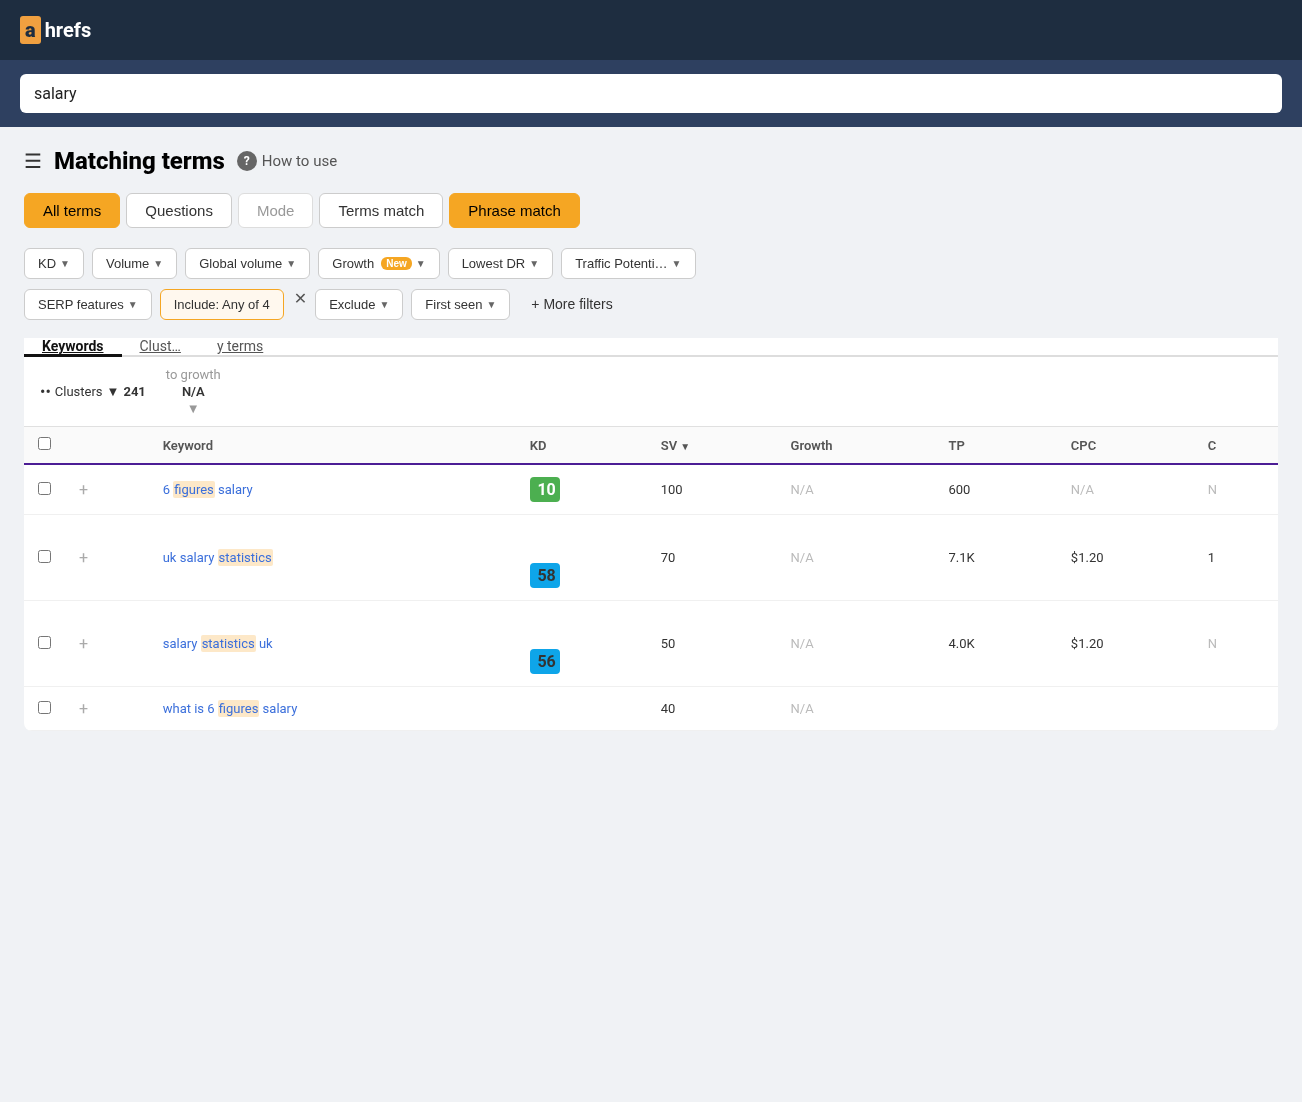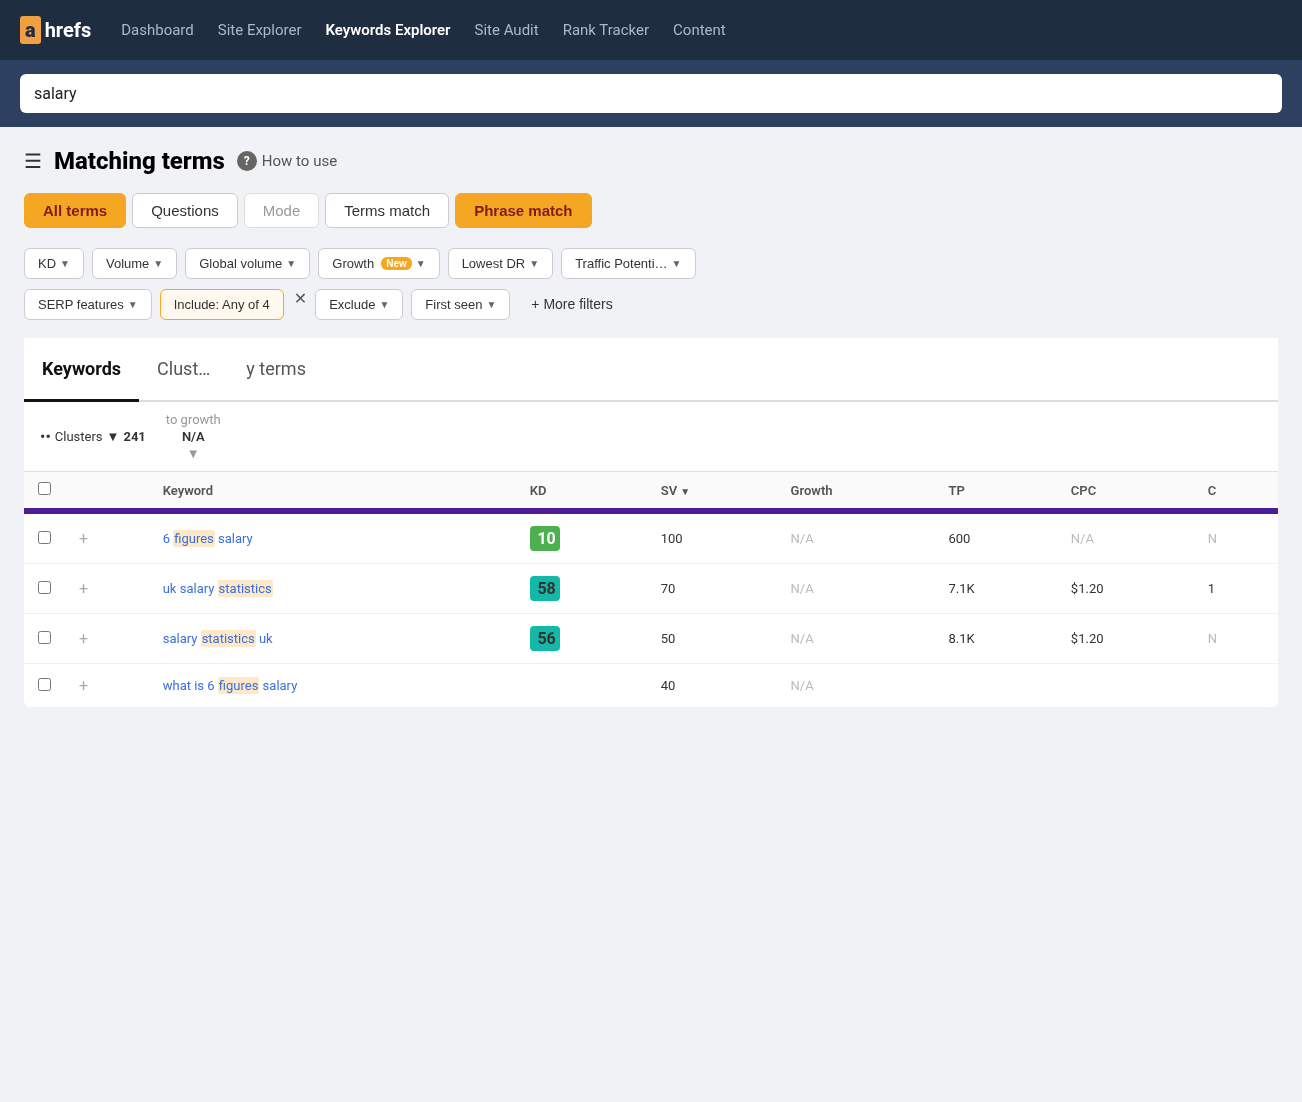--- a/index.html
+++ b/index.html
@@ -25,58 +25,58 @@
     
     .page-header { display: flex; align-items: center; gap: 12px; margin-bottom: 18px; }
     .menu-icon { font-size: 20px; cursor: pointer; color: #333; }
     .page-title { font-size: 24px; font-weight: 800; color: #000000; }
     .how-to-use { display: flex; align-items: center; gap: 5px; color: #555; font-size: 15px; cursor: pointer; }
     .help-icon { width: 20px; height: 20px; border-radius: 50%; background: #666; color: #fff; display: inline-flex; align-items: center; justify-content: center; font-size: 12px; font-weight: 700; }
 
     
     .tabs { display: flex; align-items: center; gap: 6px; margin-bottom: 20px; flex-wrap: wrap; }
     .tab { padding: 8px 18px; border-radius: 6px; font-size: 15px; cursor: pointer; border: 1.5px solid #ccc; background: #fff; color: #333; font-weight: 500; }
-    .tab.active { background: #f5a623; border-color: #f5a623; color: #7f1d1d; font-weight: 700; }
+    .tab.active { background: #f5a623; border-color: #f5a623; color: #000000; font-weight: 400; }
     .tab.mode { color: #999; border-color: #ddd; cursor: default; }
 
     
     .filter-row { display: flex; align-items: center; gap: 8px; flex-wrap: wrap; margin-bottom: 10px; }
     .filter-btn { padding: 7px 13px; border: 1.5px solid #ccc; border-radius: 6px; background: #fff; color: #333; font-size: 13px; cursor: pointer; display: flex; align-items: center; gap: 4px; }
     .filter-btn .caret { font-size: 10px; color: #666; }
     .filter-btn.include-active { background: #fff8ee; border-color: #f5a623; color: #333; }
     .badge-new { background: #f5a623; color: #fff; font-size: 10px; font-weight: 700; padding: 1px 5px; border-radius: 6px; margin-left: 3px; }
     .close-btn { background: none; border: none; font-size: 16px; cursor: pointer; color: #555; margin-left: 2px; }
 
     
     .filter-row2 { display: flex; align-items: flex-start; gap: 8px; flex-wrap: wrap; margin-bottom: 18px; }
 
     
     .content-area { position: relative; }
 
     
     .table-tabs { display: flex; align-items: center; border-bottom: 2px solid #ddd; margin-bottom: 0; }
-    .table-tab { padding: 20px 18px; font-size: 18px; cursor: pointer; color: #555; border-bottom: 3px solid transparent; margin-bottom: -2px; }
+    .table-tab { padding: 0 18px; font-size: 14px; cursor: pointer; color: #555; border-bottom: 3px solid transparent; margin-bottom: -2px; text-decoration: underline; }
     .table-tab.active { font-weight: 700; color: #111; border-bottom-color: #111; }
 
     
     .table-header-bar { background: #fff; padding: 10px 16px; display: flex; align-items: center; gap: 20px; border-bottom: 1px solid #e0e0e0; }
     .cluster-btn { display: flex; align-items: center; gap: 4px; font-size: 13px; cursor: pointer; color: #333; }
     .cluster-count { font-weight: 700; font-size: 13px; }
     .growth-dropdown { display: flex; align-items: center; gap: 2px; font-size: 13px; color: #999; cursor: pointer; flex-direction: column; }
 
     
     .table-wrap { background: #fff; overflow: hidden; border-radius: 0 0 8px 8px; }
     table { width: 100%; border-collapse: collapse; }
-    th { padding: 10px 14px; text-align: left; font-size: 13px; color: #555; font-weight: 600; border-bottom: 6px solid #4c1d95; background: #fafafa; white-space: nowrap; }
+    th { padding: 10px 14px; text-align: left; font-size: 13px; color: #555; font-weight: 600; border-bottom: 2px solid #4c1d95; background: #fafafa; white-space: nowrap; }
     td { padding: 12px 14px; font-size: 13px; border-bottom: 1px solid #f0f0f0; color: #333; white-space: nowrap; }
     .keyword-link { color: #3b6fdb; text-decoration: none; cursor: pointer; }
     .keyword-highlight { background: #fde8c8; border-radius: 2px; padding: 1px 1px; }
     .kd-badge { display: inline-block; border-radius: 4px; padding: 3px 4px; font-size: 16px; font-weight: 700; color: #fff; min-width: 30px; text-align: right; }
     .kd-green { background: #4caf50; }
-    .kd-yellow { background: #14b8a6; color: #333; }
+    .kd-yellow { background: #0ea5e9; color: #333; margin-top: 36px; }
     td.na { color: #bbb; }
     .checkbox-col { width: 30px; }
     .plus-btn { color: #aaa; cursor: pointer; font-size: 16px; }
     .sort-arrow { font-size: 10px; }
 
     
     .popup-overlay { position: absolute; left: 290px; top: 440px; z-index: 100; }
     .popup { background: #fff; border: 2px solid #f5a623; border-radius: 8px; padding: 18px 20px; width: 380px; box-shadow: 0 4px 20px rgba(0,0,0,0.13); }
     .popup-tabs { display: flex; gap: 6px; margin-bottom: 14px; }
     .popup-tab { padding: 7px 16px; border-radius: 6px; font-size: 14px; cursor: pointer; border: 1.5px solid #ccc; background: #fff; color: #333; }
@@ -85,28 +85,20 @@
     .popup-hint { font-size: 12.5px; color: #888; line-height: 1.5; margin-bottom: 18px; }
     .popup-apply { width: 100%; padding: 13px; background: #fff; border: none; border-top: 1px solid #eee; font-size: 16px; font-weight: 700; color: #222; cursor: pointer; border-radius: 0 0 6px 6px; display: block; text-align: center; margin: 0 -20px; width: calc(100% + 40px); margin-bottom: -18px; padding-bottom: 18px; }
   </style>
 </head>
 <body>
 
 <nav class="nav">
   <div class="nav-logo">
     <span class="logo-a">a</span>
     <span class="logo-hrefs">hrefs</span>
-  </div>
-  <div class="nav-links">
-    <a class="nav-link">Dashboard</a>
-    <a class="nav-link">Site Explorer</a>
-    <a class="nav-link active">Keywords Explorer</a>
-    <a class="nav-link">Site Audit</a>
-    <a class="nav-link">Rank Tracker</a>
-    <a class="nav-link">Content</a>
   </div>
 </nav>
 
 <div class="search-bar">
   <div class="search-input-wrap">
     <span class="search-text">salary</span>
   </div>
 </div>
 
 <div class="main">
@@ -242,21 +234,21 @@
             <td>$1.20</td>
             <td>1</td>
           </tr>
           <tr>
             <td><input type="checkbox" style=""></td>
             <td><span class="plus-btn">+</span></td>
             <td><a class="keyword-link"><span>salary </span><span class="keyword-highlight">statistics</span><span> uk</span></a></td>
             <td><span class="kd-badge kd-yellow">56</span></td>
             <td>50</td>
             <td class="na">N/A</td>
-            <td>8.1K</td>
+            <td>4.0K</td>
             <td>$1.20</td>
             <td class="na">N</td>
           </tr>
           <tr>
             <td><input type="checkbox" style=""></td>
             <td><span class="plus-btn">+</span></td>
             <td><a class="keyword-link"><span>what is 6 </span><span class="keyword-highlight">figures</span><span> salary</span></a></td>
             <td></td>
             <td>40</td>
             <td class="na">N/A</td>

